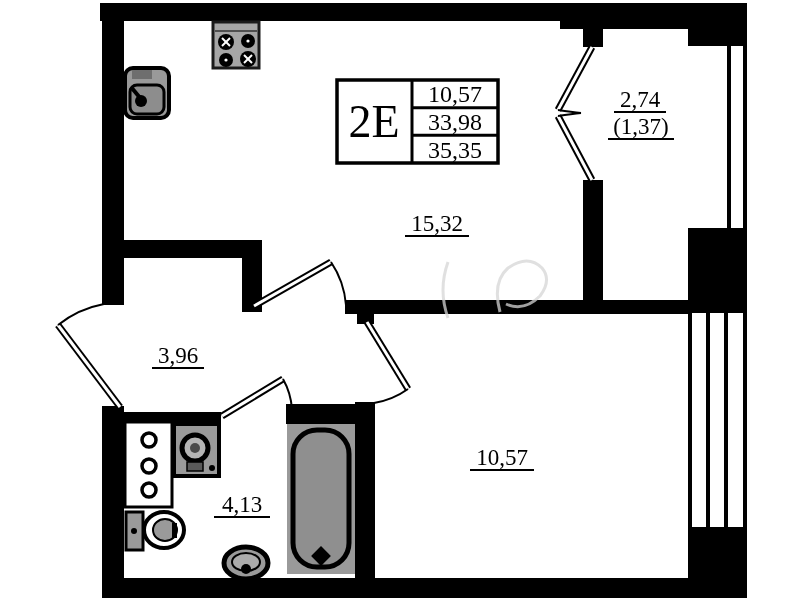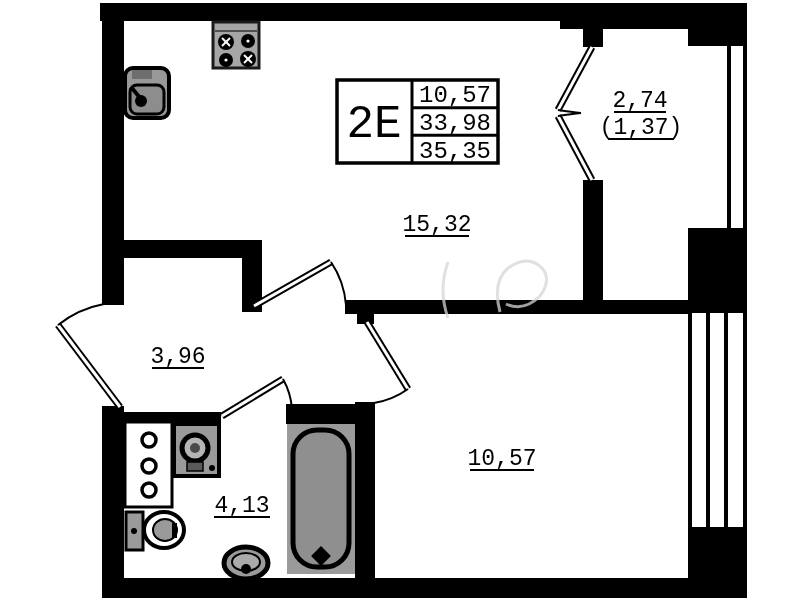--- a/index.html
+++ b/index.html
@@ -1,17 +1,17 @@
 <!DOCTYPE html>
 <html><head>
 <meta charset="utf-8">
 <style>
   html,body{margin:0;padding:0;background:#ffffff;}
   .plan-wrap{position:relative;width:799px;height:600px;background:#fff;overflow:hidden;
-             font-family:Liberation Mono, monospace;}
+             font-family:Liberation Serif, serif;}
   svg{display:block}
   .wall{fill:#000;}
   .win{fill:#000;}
   .leaf-outer{stroke:#000;stroke-width:7;stroke-linecap:butt;}
   .leaf-inner{stroke:#fff;stroke-width:3;stroke-linecap:butt;}
   .door-arc{fill:none;stroke:#000;stroke-width:2;}
   .lbl{font-size:23px;fill:#000;}
   .lbl-line{stroke:#000;stroke-width:2;}
   .tb-border{fill:none;stroke:#000;stroke-width:3.5;}
   .tb-line{stroke:#000;stroke-width:3;}

